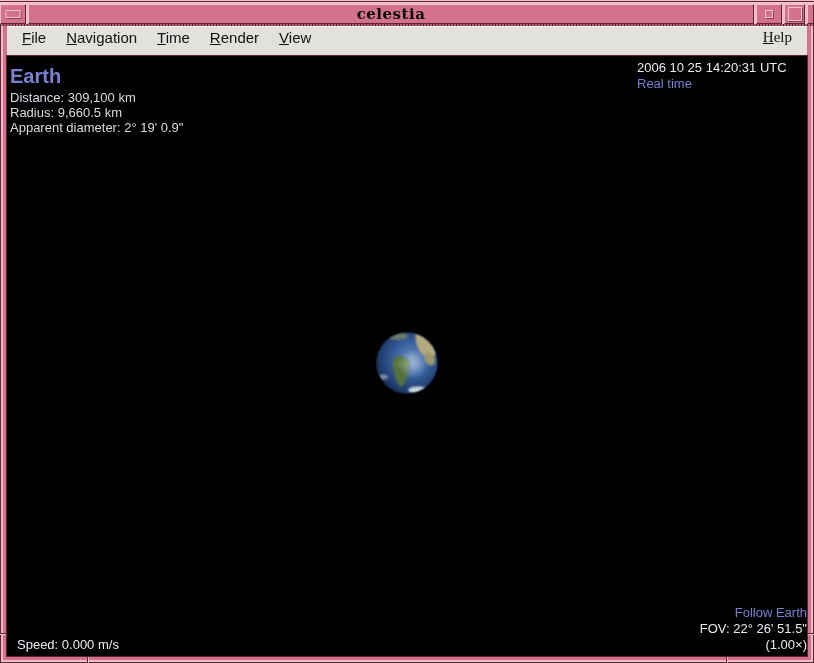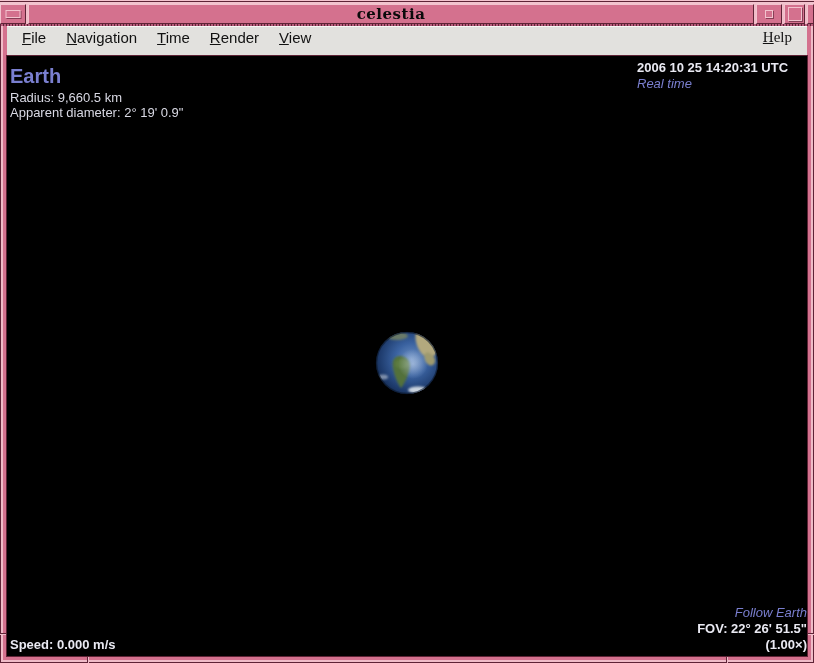--- a/index.html
+++ b/index.html
@@ -57,26 +57,26 @@
     padding:3px 10px;font-size:15px;color:#111;cursor:default;white-space:nowrap;
   }
   .menu-help{margin-left:auto;font-family:Liberation Serif, serif;}
   .mn{text-decoration:underline;}
   
   .viewport{
     position:absolute;top:56px;left:7px;width:800px;height:600px;
     background:#000;outline:1px solid #5e2336;
   }
   .hud{position:absolute;font-size:13px;line-height:15px;}
-  .hud-accent{color:#7a7fd0;font-style:italic;}
-  .hud-white{color:#e9e9f2;font-weight:bold;}
+  .hud-accent{color:#7a7fd0;}
+  .hud-white{color:#e9e9f2;}
   .sel-info{left:3px;top:9px;color:#d9d9e4;}
   .sel-name{font-size:20px;line-height:23px;font-weight:bold;color:#7a7fd0;margin-bottom:2px;}
   .time-info{left:630px;top:4px;line-height:16px;}
-  .speed-info{left:3px;bottom:4px;}
+  .speed-info{left:10px;bottom:4px;}
   .flight-info{left:652px;bottom:3px;line-height:16px;text-align:right;}
   .globe{position:absolute;left:360px;top:268px;width:80px;height:80px;}
 </style>
 </head>
 <body>
 
 <div class="window">
 
   <div class="titlebar">
     <div class="tb-piece tb-corner-l">
@@ -106,20 +106,21 @@
     <div class="menu-item"><span class="mn">T</span><span>ime</span></div>
     <div class="menu-item"><span class="mn">R</span><span>ender</span></div>
     <div class="menu-item"><span class="mn">V</span><span>iew</span></div>
     <div class="menu-item menu-help"><span class="mn">H</span><span>elp</span></div>
   </div>
 
   <div class="viewport">
 
     <div class="hud sel-info">
       <div class="sel-name">Earth</div>
+      <div>Distance: 309,100 km</div>
       <div>Radius: 9,660.5 km</div>
       <div>Apparent diameter: 2° 19' 0.9"</div>
     </div>
 
     <div class="hud time-info">
       <div class="hud-white">2006 10 25 14:20:31 UTC</div>
       <div class="hud-accent">Real time</div>
     </div>
 
     <svg class="globe" viewBox="0 0 80 80" xmlns="http://www.w3.org/2000/svg">

